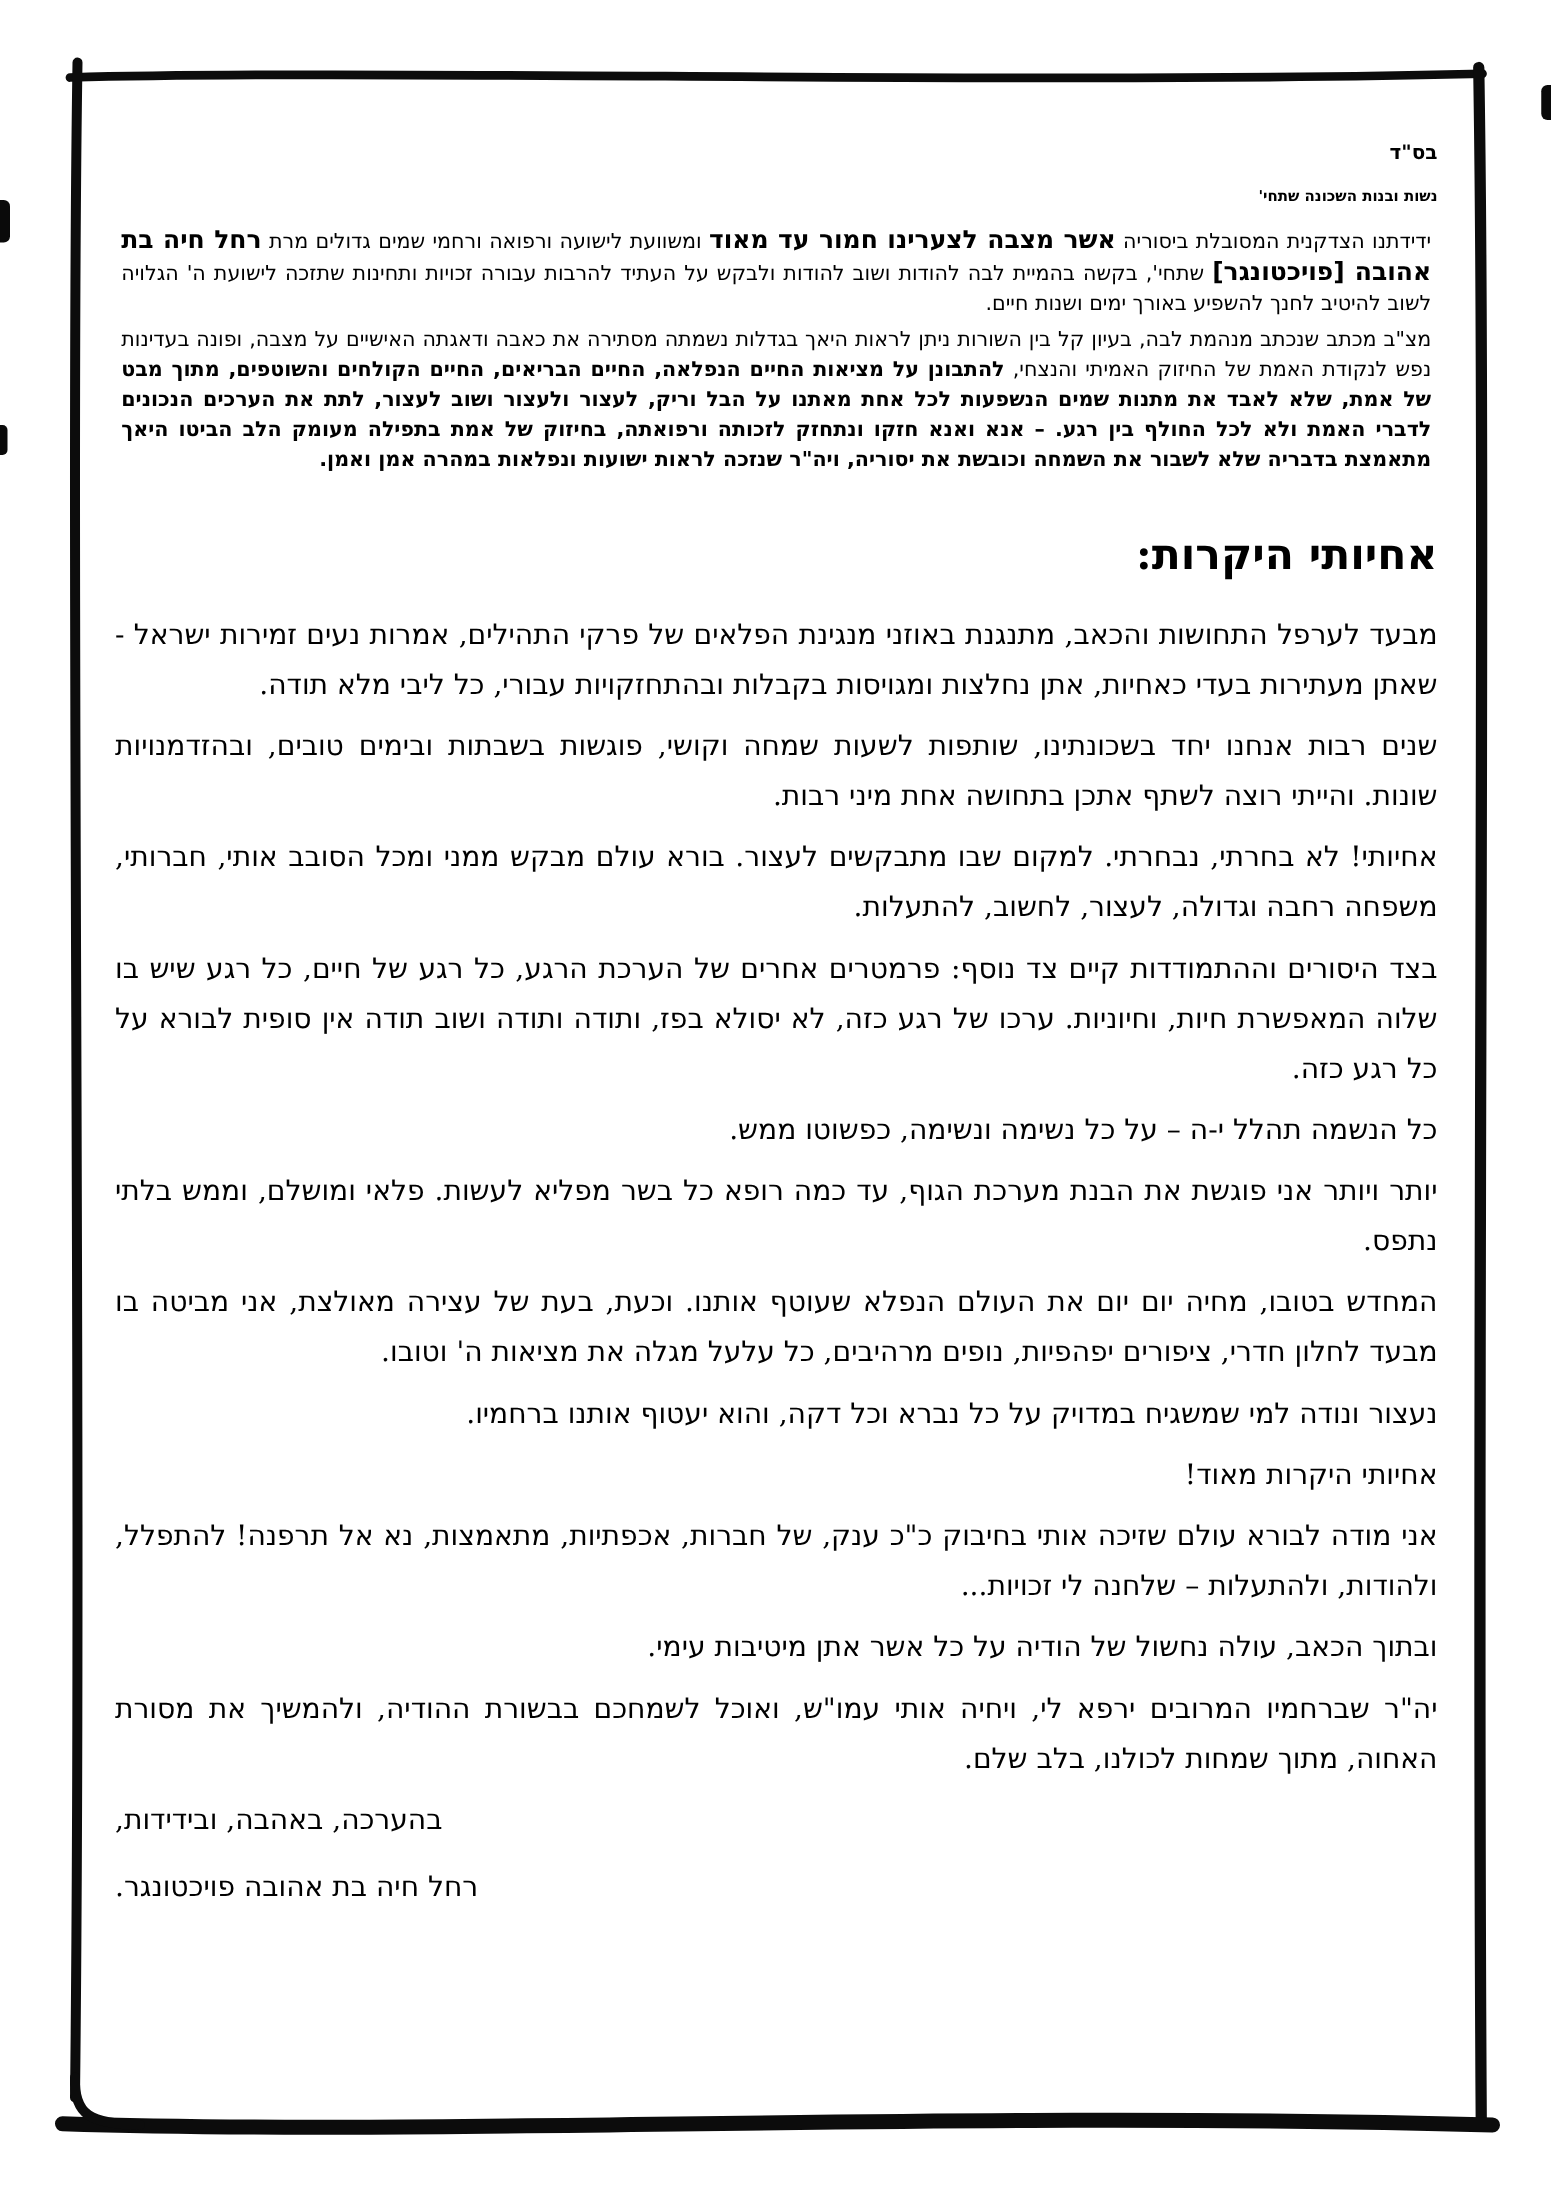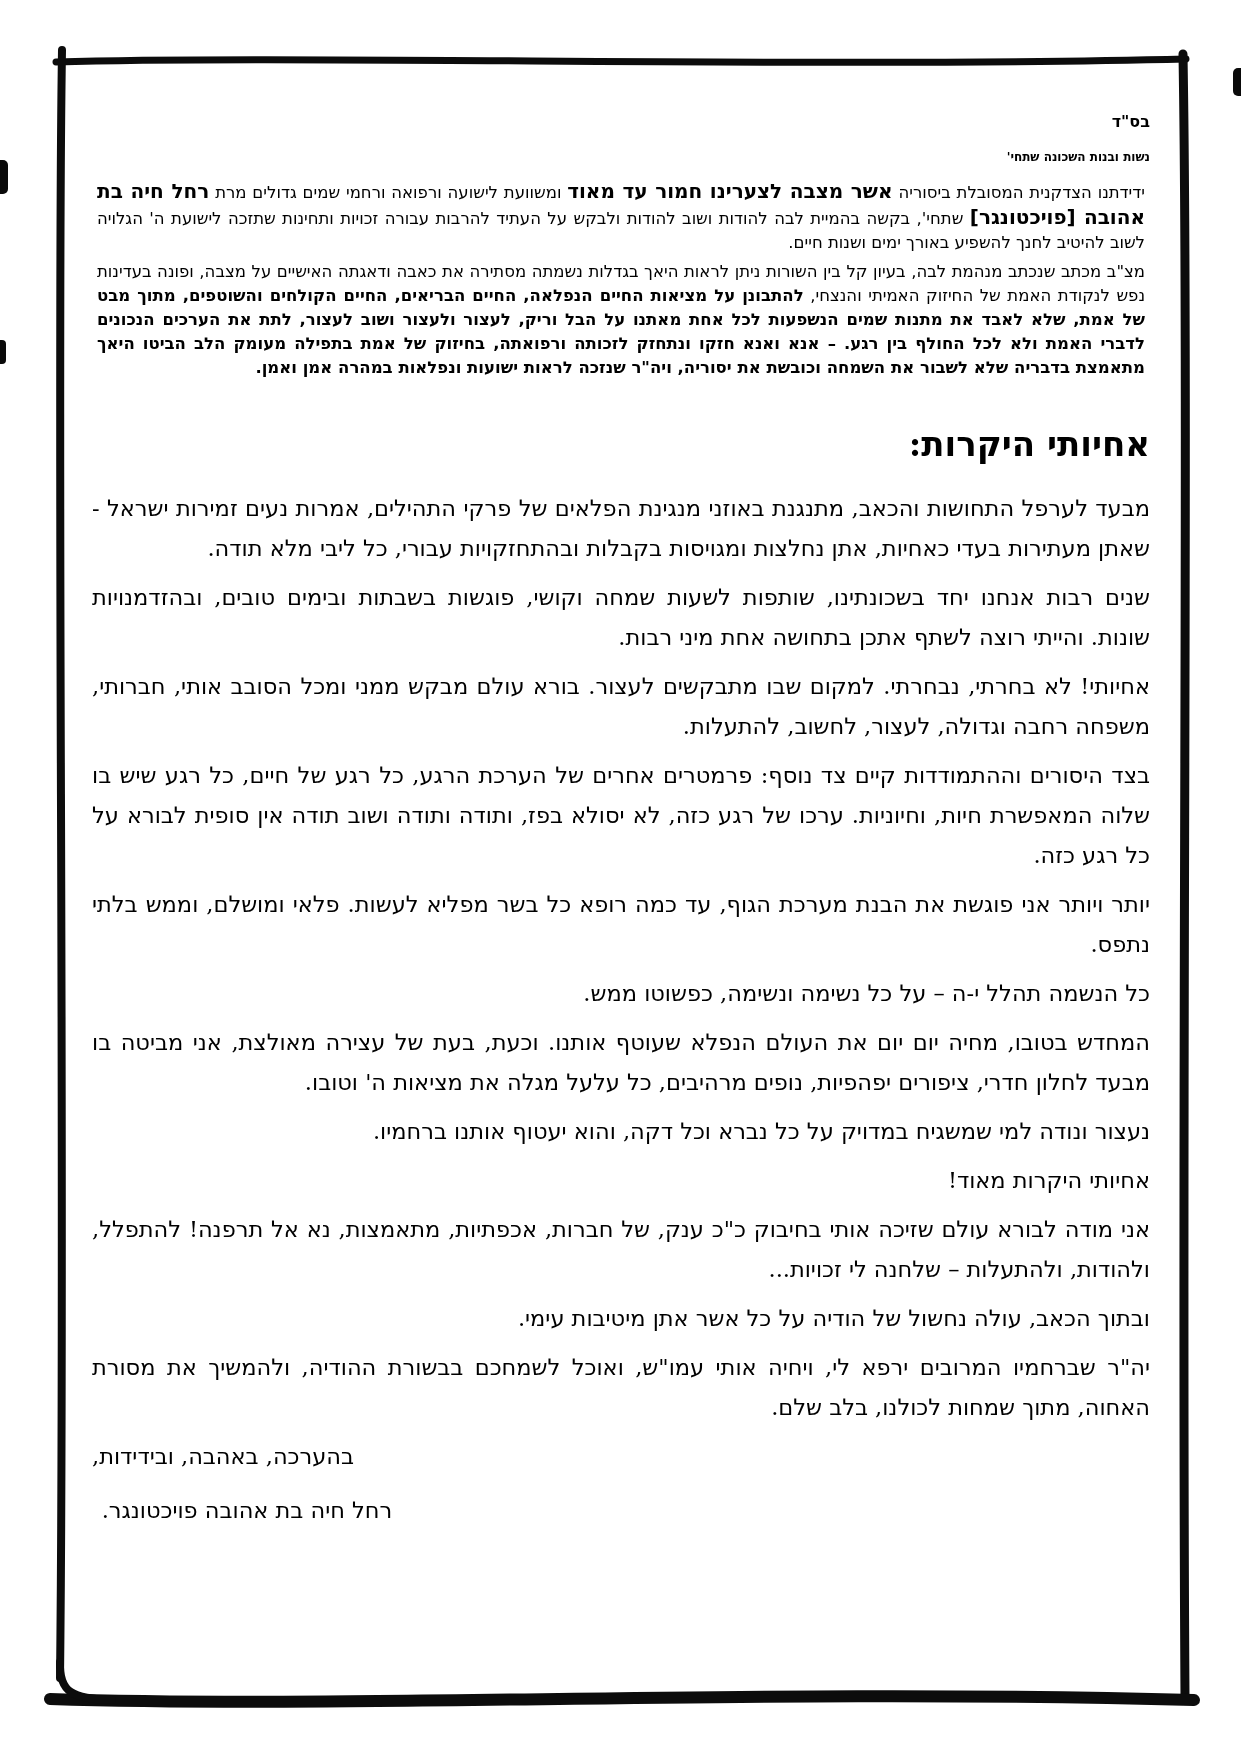--- a/index.html
+++ b/index.html
@@ -68,21 +68,21 @@
     line-height:40px;
     margin:6px 515px 0 0;
     text-align:left;
     white-space:nowrap;
   }
   .signature{
     font-family:"DejaVu Serif","DejaVu Sans",serif;
     font-size:22.5px;
     line-height:40px;
     margin:14px 748px 0 0;
-    text-align:center;
+    text-align:left;
     white-space:nowrap;
   }
 </style>
 </head>
 <body>
 
 <div class="page">
 
   <svg class="frame" viewBox="0 0 1241 1755" xmlns="http://www.w3.org/2000/svg">
     <g stroke="#0c0c0c" fill="none" stroke-linecap="round">
@@ -107,22 +107,22 @@
     <p class="intro intro1"><span>ידידתנו הצדקנית המסובלת ביסוריה </span><span class="b">אשר מצבה לצערינו חמור עד מאוד</span><span> ומשוועת לישועה ורפואה ורחמי שמים גדולים מרת </span><span class="b">רחל חיה בת אהובה [פויכטונגר]</span><span> שתחי', בקשה בהמיית לבה להודות ושוב להודות ולבקש על העתיד להרבות עבורה זכויות ותחינות שתזכה לישועת ה' הגלויה לשוב להיטיב לחנך להשפיע באורך ימים ושנות חיים.</span></p>
 
     <p class="intro intro2"><span>מצ"ב מכתב שנכתב מנהמת לבה, בעיון קל בין השורות ניתן לראות היאך בגדלות נשמתה מסתירה את כאבה ודאגתה האישיים על מצבה, ופונה בעדינות נפש לנקודת האמת של החיזוק האמיתי והנצחי, </span><span class="b">להתבונן על מציאות החיים הנפלאה, החיים הבריאים, החיים הקולחים והשוטפים, מתוך מבט של אמת, שלא לאבד את מתנות שמים הנשפעות לכל אחת מאתנו על הבל וריק, לעצור ולעצור ושוב לעצור, לתת את הערכים הנכונים לדברי האמת ולא לכל החולף בין רגע. – אנא ואנא חזקו ונתחזק לזכותה ורפואתה, בחיזוק של אמת בתפילה מעומק הלב הביטו היאך מתאמצת בדבריה שלא לשבור את השמחה וכובשת את יסוריה, ויה"ר שנזכה לראות ישועות ונפלאות במהרה אמן ואמן.</span></p>
 
     <h1 class="title">אחיותי היקרות:</h1>
 
     <p class="body-p">מבעד לערפל התחושות והכאב, מתנגנת באוזני מנגינת הפלאים של פרקי התהילים, אמרות נעים זמירות ישראל - שאתן מעתירות בעדי כאחיות, אתן נחלצות ומגויסות בקבלות ובהתחזקויות עבורי, כל ליבי מלא תודה.</p>
     <p class="body-p">שנים רבות אנחנו יחד בשכונתינו, שותפות לשעות שמחה וקושי, פוגשות בשבתות ובימים טובים, ובהזדמנויות שונות. והייתי רוצה לשתף אתכן בתחושה אחת מיני רבות.</p>
     <p class="body-p">אחיותי! לא בחרתי, נבחרתי. למקום שבו מתבקשים לעצור. בורא עולם מבקש ממני ומכל הסובב אותי, חברותי, משפחה רחבה וגדולה, לעצור, לחשוב, להתעלות.</p>
     <p class="body-p">בצד היסורים וההתמודדות קיים צד נוסף: פרמטרים אחרים של הערכת הרגע, כל רגע של חיים, כל רגע שיש בו שלוה המאפשרת חיות, וחיוניות. ערכו של רגע כזה, לא יסולא בפז, ותודה ותודה ושוב תודה אין סופית לבורא על כל רגע כזה.</p>
+    <p class="body-p">כל הנשמה תהלל י-ה – על כל נשימה ונשימה, כפשוטו ממש.</p>
     <p class="body-p">יותר ויותר אני פוגשת את הבנת מערכת הגוף, עד כמה רופא כל בשר מפליא לעשות. פלאי ומושלם, וממש בלתי נתפס.</p>
-    <p class="body-p">כל הנשמה תהלל י-ה – על כל נשימה ונשימה, כפשוטו ממש.</p>
     <p class="body-p">המחדש בטובו, מחיה יום יום את העולם הנפלא שעוטף אותנו. וכעת, בעת של עצירה מאולצת, אני מביטה בו מבעד לחלון חדרי, ציפורים יפהפיות, נופים מרהיבים, כל עלעל מגלה את מציאות ה' וטובו.</p>
     <p class="body-p">נעצור ונודה למי שמשגיח במדויק על כל נברא וכל דקה, והוא יעטוף אותנו ברחמיו.</p>
     <p class="body-p">אחיותי היקרות מאוד!</p>
     <p class="body-p">אני מודה לבורא עולם שזיכה אותי בחיבוק כ"כ ענק, של חברות, אכפתיות, מתאמצות, נא אל תרפנה! להתפלל, ולהודות, ולהתעלות – שלחנה לי זכויות...</p>
     <p class="body-p">ובתוך הכאב, עולה נחשול של הודיה על כל אשר אתן מיטיבות עימי.</p>
     <p class="body-p">יה"ר שברחמיו המרובים ירפא לי, ויחיה אותי עמו"ש, ואוכל לשמחכם בבשורת ההודיה, ולהמשיך את מסורת האחוה, מתוך שמחות לכולנו, בלב שלם.</p>
 
     <p class="closing">בהערכה, באהבה, ובידידות,</p>
     <p class="signature">רחל חיה בת אהובה פויכטונגר.</p>
 

